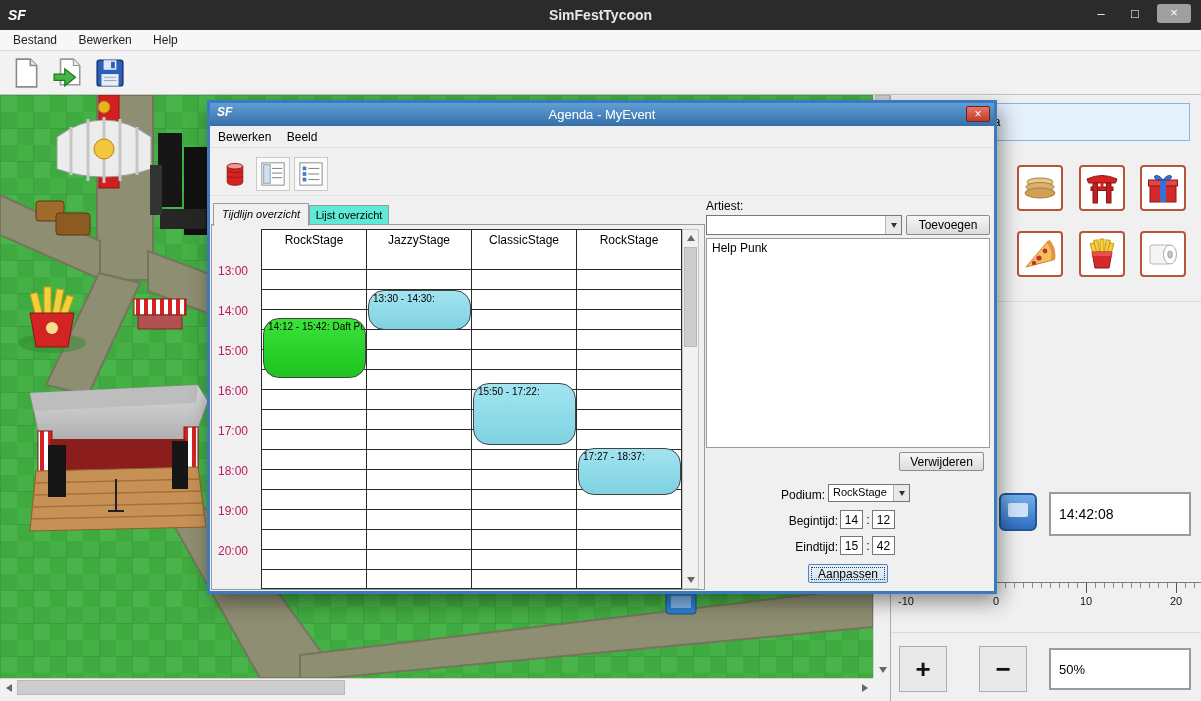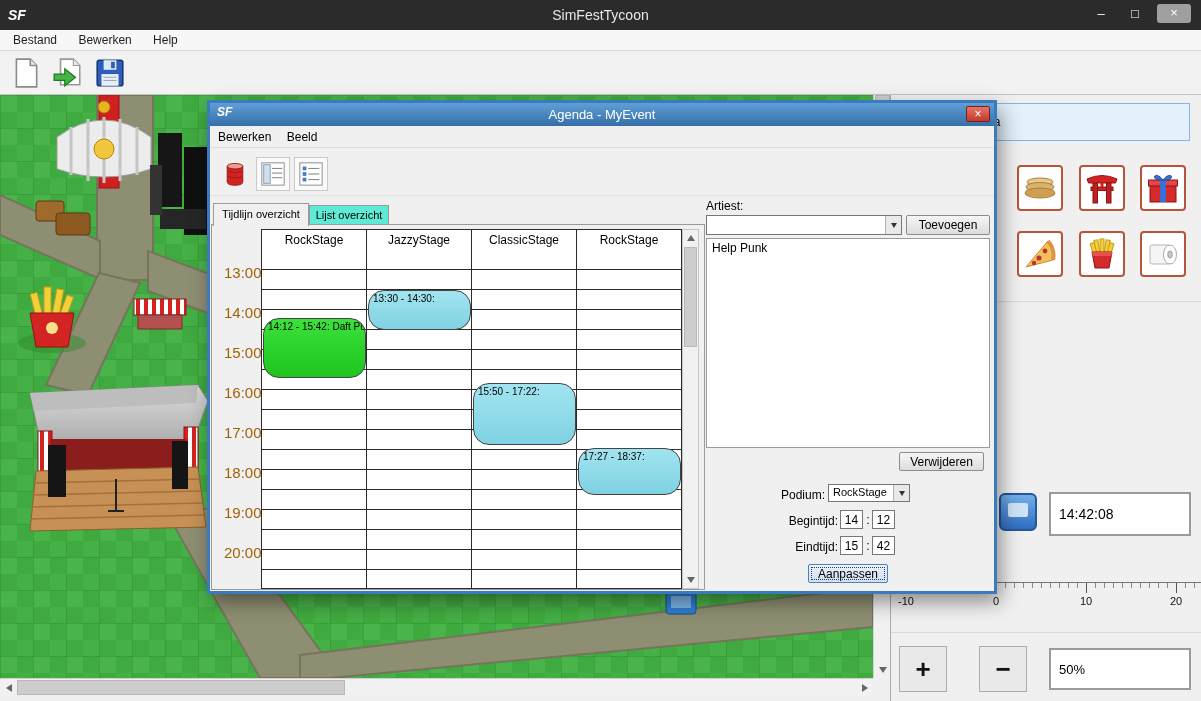--- a/index.html
+++ b/index.html
@@ -2,21 +2,21 @@
 <html><head>
 <meta charset="utf-8">
 <style>
   * { margin:0; padding:0; box-sizing:border-box; }
   body { background:#444; font-family:"Liberation Sans", sans-serif; }
   .screen { position:relative; width:1201px; height:701px; background:#f0f0f0; overflow:hidden; font-family:"Liberation Sans", sans-serif; }
 
   
   .titlebar { position:absolute; left:0; top:0; width:1201px; height:30px; background:#2b2b2b; }
   .app-logo { position:absolute; left:8px; top:4px; width:26px; height:22px; color:#fff; font-weight:bold; font-style:italic; font-size:14px; line-height:22px; }
-  .win-title { position:absolute; left:0; right:0; top:0; height:30px; line-height:30px; text-align:center; color:#e8e8e8; font-size:14px; }
+  .win-title { position:absolute; left:0; right:0; top:0; height:30px; line-height:30px; text-align:center; color:#e8e8e8; font-size:14px;font-weight:bold; }
   .win-controls { position:absolute; right:10px; top:0; height:26px; display:flex; align-items:center; gap:10px; }
   .wc { color:#fff; font-size:13px; width:24px; text-align:center; cursor:default; }
   .wc-close { width:34px; height:19px; background:#9f9f9f; border-radius:3px; line-height:18px; font-size:13px; }
 
   .menubar { position:absolute; left:0; top:30px; width:1201px; height:21px; background:#f7f7f7; border-bottom:1px solid #d9d9d9; padding-left:4px; font-size:12px; color:#222; }
   .menu-item { display:inline-block; padding:3px 9px 0; height:20px; }
 
   .toolbar { position:absolute; left:0; top:51px; width:1201px; height:44px; background:#f2f2f2; border-bottom:1px solid #c4c4c4; }
   .tool-btn { position:absolute; top:4px; width:36px; height:36px; background:transparent; border:none; padding:2px; }
   .tool-btn svg { width:100%; height:100%; }
@@ -58,25 +58,25 @@
   .dlg-title-text { position:absolute; left:0; right:0; top:0; height:23px; line-height:23px; text-align:center; color:#fff; font-size:13px; }
   .dlg-close { position:absolute; right:4px; top:3px; width:24px; height:16px; background:linear-gradient(#e4766a,#c03a2b); border:1px solid #7e1d12; border-radius:2px; color:#fff; font-size:12px; line-height:14px; text-align:center; }
   .dlg-menubar { position:absolute; left:0; top:23px; width:100%; height:22px; background:#f0f0f0; border-bottom:1px solid #dedede; font-size:12px; padding-left:6px; }
   .dlg-menu-item { display:inline-block; padding:4px 10px 0 2px; }
   .dlg-toolbar { position:absolute; left:0; top:45px; width:100%; height:48px; border-bottom:1px solid #e2e2e2; }
   .dlg-tool-btn { position:absolute; top:9px; width:34px; height:34px; background:#fafafa; border:1px solid #c9c9c9; padding:3px; }
   .dlg-tool-btn.noborder { background:transparent; border-color:transparent; }
   .dlg-tool-btn svg { width:100%; height:100%; }
 
   .tab { position:absolute; font-size:11px; text-align:center; border:1px solid #9a9a9a; color:#000; }
-  .tab.active { left:3px; top:100px; width:96px; height:23px; line-height:21px; background:#f0f0f0; border-bottom:none; z-index:3; }
+  .tab.active { left:3px; top:100px; width:96px; height:23px; line-height:21px; background:#f0f0f0; border-bottom:none; z-index:3;font-style:italic; }
   .tab.inactive { left:99px; top:102px; width:80px; height:21px; line-height:19px; background:#5eead4; z-index:1; }
   .tabpanel { position:absolute; left:1px; top:121px; width:494px; height:366px; background:#f0f0f0; border:1px solid #9a9a9a; z-index:2; }
 
-  .time-label { position:absolute; left:12px; width:40px; font-size:15px; color:#a16207; }
+  .time-label { position:absolute; left:6px; width:40px; font-size:12px; color:#be185d; }
   .sched-header { position:absolute; left:49px; top:4px; width:421px; height:22px; display:flex; background:#fff; border:1px solid #2a2a2a; }
   .sched-col { flex:1; border-right:1px solid #2a2a2a; font-size:12px; text-align:center; line-height:20px; overflow:hidden; }
   .sched-col:last-child { border-right:none; }
   .sched-grid { position:absolute; left:49px; top:25px; width:421px; height:339px; border:1px solid #2a2a2a; border-top:none;
     background-color:#fff;
     background-image:repeating-linear-gradient(to bottom, transparent 0 19px, #2a2a2a 19px 20px),
                      repeating-linear-gradient(to right, transparent 0 104px, #2a2a2a 104px 105px); }
   .event { position:absolute; width:103px; border:1px solid #444; border-radius:16px; font-size:10px; color:#000; padding:2px 4px; overflow:hidden; white-space:nowrap; }
   .event.green { background:linear-gradient(#3ae23a,#1fc41f); }
   .event.cyan { background:linear-gradient(#a2e4f0,#7fd2e2); }

